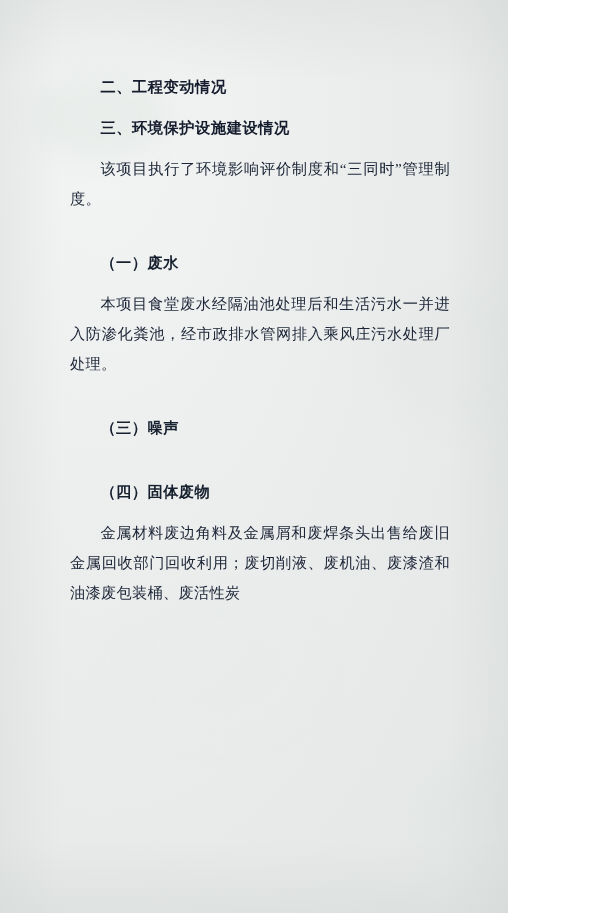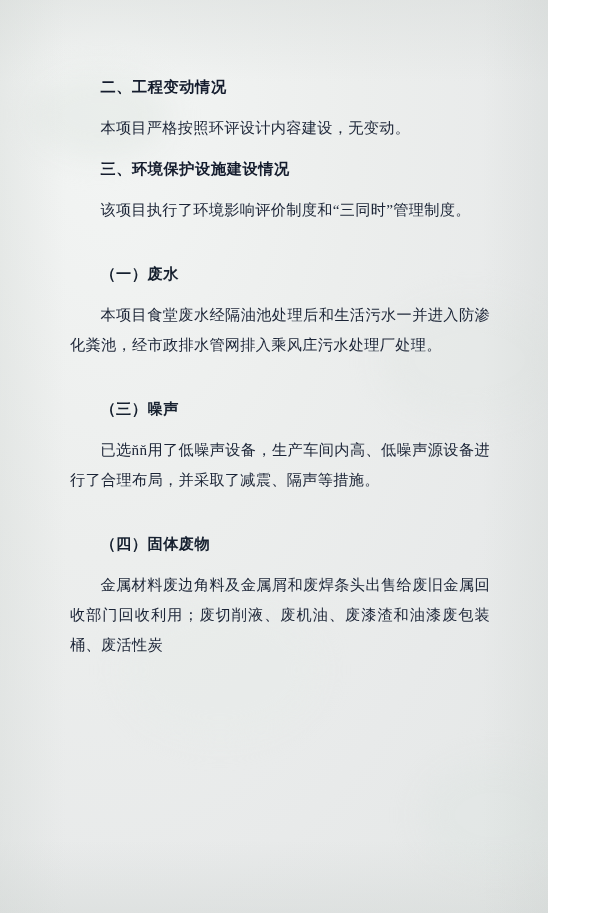--- a/index.html
+++ b/index.html
@@ -10,21 +10,21 @@
     width: 600px;
     height: 913px;
     background: #ffffff;
     font-family: "Liberation Serif", "DejaVu Serif", serif;
     overflow: hidden;
   }
 
   
   .page {
     position: relative;
-    width: 548px;
+    width: 508px;
     height: 913px;
     background:
       radial-gradient(ellipse at 20% 10%, #f3f5f4 0%, #eceeed 40%, #e8eaea 70%, #e4e7e6 100%);
     box-sizing: border-box;
     overflow: hidden;
   }
   .page::after {
     content: "";
     position: absolute;
     inset: 0;
@@ -81,23 +81,21 @@
 <body>
 
 <div class="page">
   <div class="blotch b1"></div>
   <div class="blotch b2"></div>
   <div class="blotch b3"></div>
   <div class="blotch b4"></div>
 
   <div class="content">
     <p class="heading">二、工程变动情况</p>
-    <p class="indent">本项目严格按照环评设计内容建设，无变动。</p>
     <p class="heading">三、环境保护设施建设情况</p>
     <p class="indent">该项目执行了环境影响评价制度和“三同时”管理制度。</p>
     <p class="sub-heading">（一）废水</p>
     <p class="indent">本项目食堂废水经隔油池处理后和生活污水一并进入防渗化粪池，经市政排水管网排入乘风庄污水处理厂处理。</p>
     <p class="sub-heading">（三）噪声</p>
-    <p class="indent">已选ňň用了低噪声设备，生产车间内高、低噪声源设备进行了合理布局，并采取了减震、隔声等措施。</p>
     <p class="sub-heading">（四）固体废物</p>
     <p class="indent">金属材料废边角料及金属屑和废焊条头出售给废旧金属回收部门回收利用；废切削液、废机油、废漆渣和油漆废包装桶、废活性炭</p>
   </div>
 </div>
 
 </body></html>

